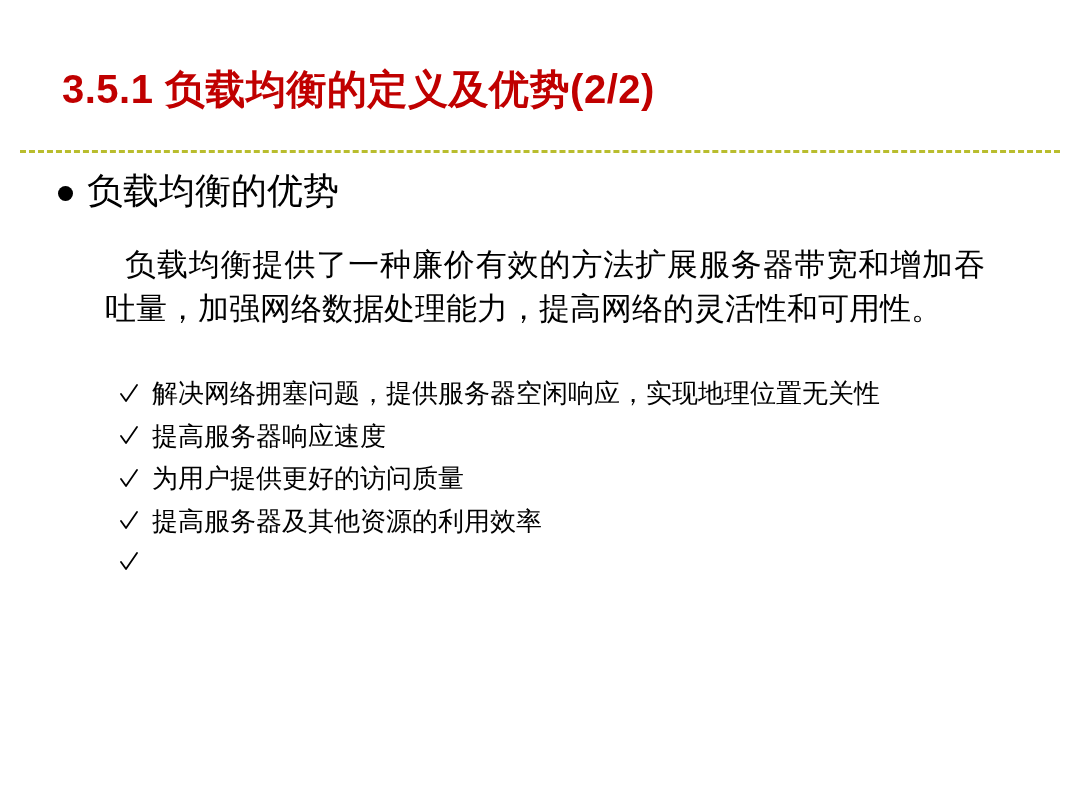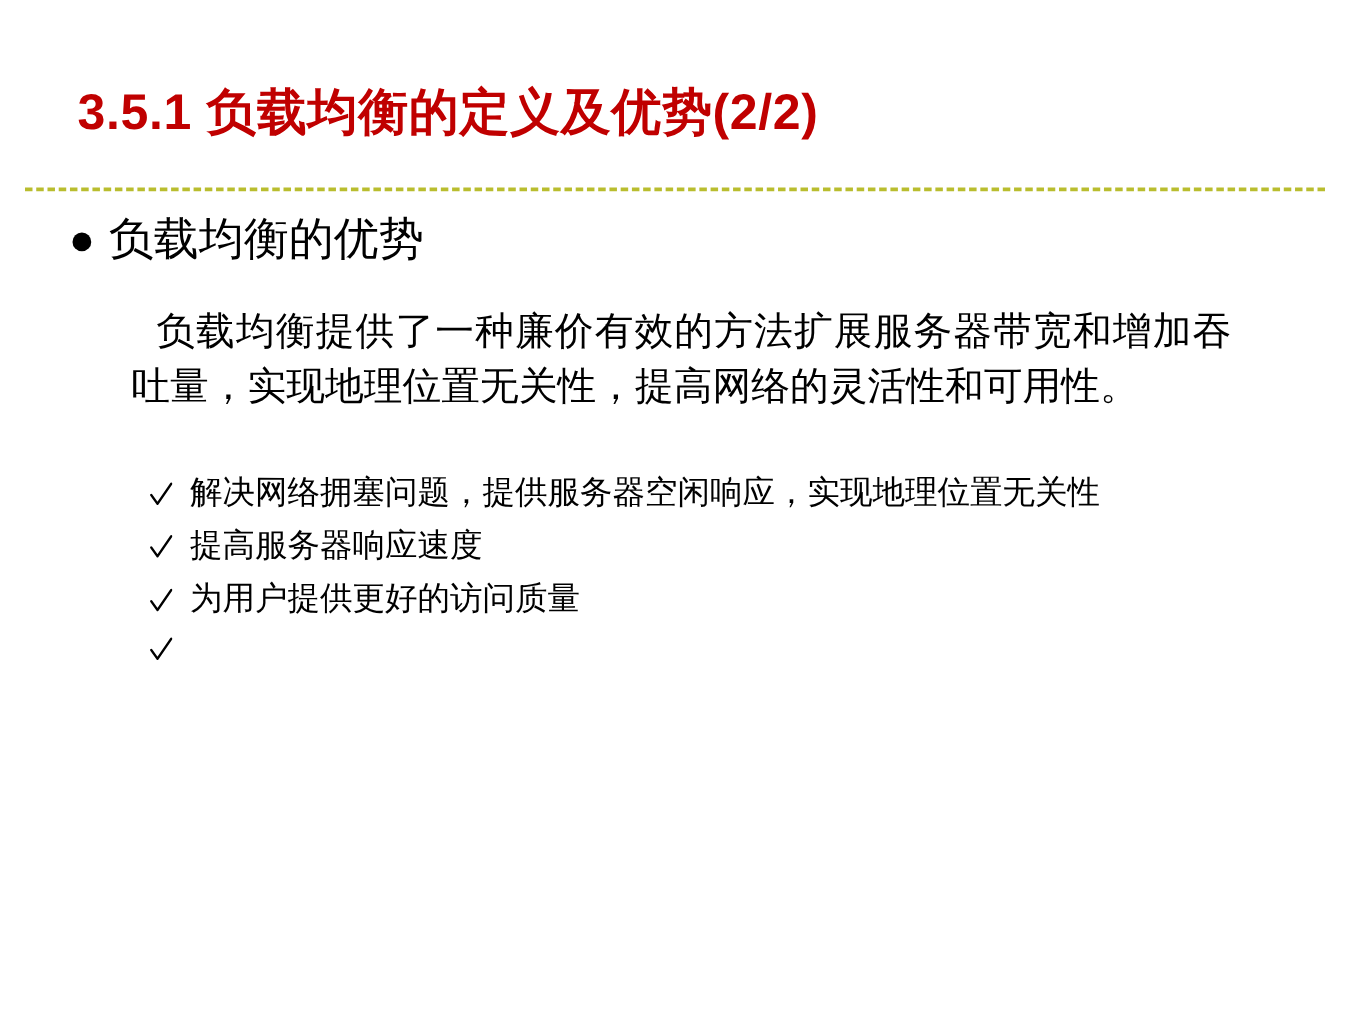--- a/index.html
+++ b/index.html
@@ -82,21 +82,21 @@
 
   
   .check-list {
     position: absolute;
     left: 120px;
     top: 378px;
     width: 900px;
   }
   .check-item {
     display: flex;
-    align-items: flex-end;
+    align-items: center;
     gap: 14px;
     margin-bottom: 10px;
   }
   .check-mark {
     flex: none;
     width: 18px;
     height: 26px;
     position: relative;
     margin-top: 3px;
   }
@@ -116,21 +116,21 @@
 
   <div class="slide-title">3.5.1 负载均衡的定义及优势(2/2)</div>
 
   <div class="title-rule"></div>
 
   <div class="bullet-l1">
     <span class="bullet-dot"></span>
     <span class="bullet-l1-text">负载均衡的优势</span>
   </div>
 
-  <div class="paragraph">负载均衡提供了一种廉价有效的方法扩展服务器带宽和增加吞吐量，实现地理位置无关性，提高网络的灵活性和可用性。</div>
+  <div class="paragraph">负载均衡提供了一种廉价有效的方法扩展服务器带宽和增加吞吐量，加强网络数据处理能力，提高网络的灵活性和可用性。</div>
 
   <div class="check-list">
 
     <div class="check-item">
       <span class="check-mark">
         <svg width="18" height="22" viewBox="0 0 18 22" xmlns="http://www.w3.org/2000/svg">
           <path d="M1 11 L6 18 L17 2" fill="none" stroke="#000000" stroke-width="1.8" stroke-linecap="round" stroke-linejoin="round"></path>
         </svg>
       </span>
       <span class="check-text">解决网络拥塞问题，提供服务器空闲响应，实现地理位置无关性</span>
@@ -147,20 +147,28 @@
 
     <div class="check-item">
       <span class="check-mark">
         <svg width="18" height="22" viewBox="0 0 18 22" xmlns="http://www.w3.org/2000/svg">
           <path d="M1 11 L6 18 L17 2" fill="none" stroke="#000000" stroke-width="1.8" stroke-linecap="round" stroke-linejoin="round"></path>
         </svg>
       </span>
       <span class="check-text">为用户提供更好的访问质量</span>
     </div>
 
+    <div class="check-item">
+      <span class="check-mark">
+        <svg width="18" height="22" viewBox="0 0 18 22" xmlns="http://www.w3.org/2000/svg">
+          <path d="M1 11 L6 18 L17 2" fill="none" stroke="#000000" stroke-width="1.8" stroke-linecap="round" stroke-linejoin="round"></path>
+        </svg>
+      </span>
+      <span class="check-text">提高服务器及其他资源的利用效率</span>
+    </div>
 
     <div class="check-item">
       <span class="check-mark">
         <svg width="18" height="22" viewBox="0 0 18 22" xmlns="http://www.w3.org/2000/svg">
           <path d="M1 11 L6 18 L17 2" fill="none" stroke="#000000" stroke-width="1.8" stroke-linecap="round" stroke-linejoin="round"></path>
         </svg>
       </span>
     </div>
 
   </div>

